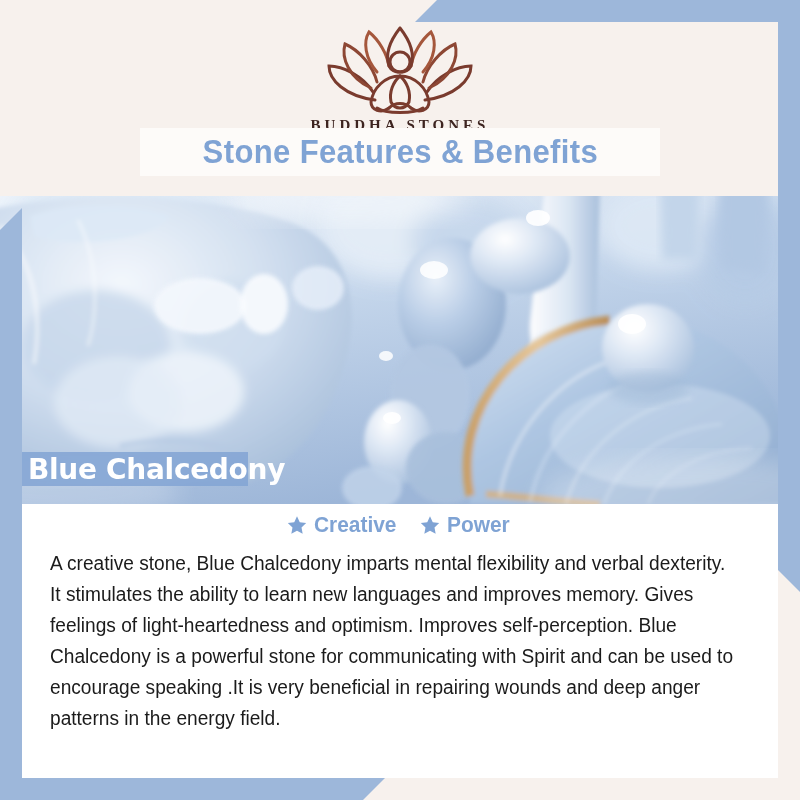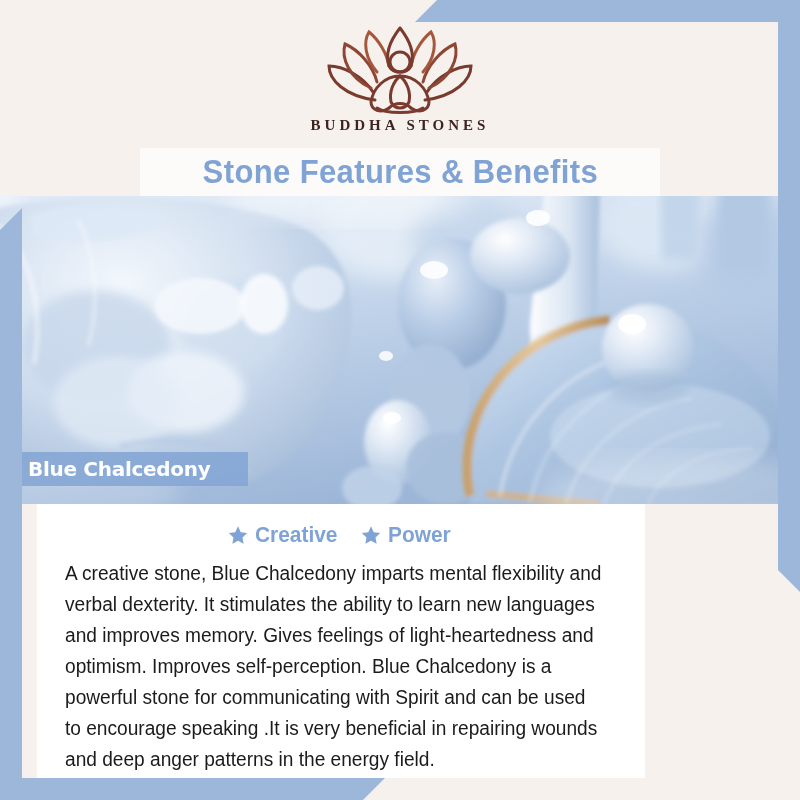--- a/index.html
+++ b/index.html
@@ -40,21 +40,21 @@
   .header{position:absolute;top:0;left:0;width:800px;height:196px;background:#f7f1ed;z-index:2;}
 
   .logo{position:absolute;top:22px;left:0;width:800px;text-align:center;}
   .logo svg{display:block;margin:0 auto;}
   .logo-word{
     font-family:"Liberation Serif", serif;
     font-size:15px;letter-spacing:4px;color:#3d2420;font-weight:700;
   }
 
   .title-plate{
-    position:absolute;left:140px;top:148px;width:520px;height:48px;
+    position:absolute;left:140px;top:128px;width:520px;height:48px;
     background:#fdfbf9;display:flex;align-items:center;justify-content:center;
   }
   .title-text{
     font-family:"Liberation Sans Narrow","Liberation Sans", sans-serif;
     font-weight:bold;font-size:33px;color:#7fa3d4;
     letter-spacing:.4px;transform:scaleX(.94);transform-origin:center;
     white-space:nowrap;
   }
 
   
@@ -63,29 +63,29 @@
     background:#b9cde4;
   }
   .photo svg{display:block;width:800px;height:308px;}
 
   .stone-label{
     position:absolute;left:14px;top:452px;width:234px;height:34px;
     background:rgba(130,164,212,.86);
     display:flex;align-items:center;z-index:5;
   }
   .stone-label span{
-    color:#fff;font-size:20px;font-weight:bold;padding-left:14px;
+    color:#fff;font-size:28px;font-weight:bold;padding-left:14px;
     font-family:"DejaVu Sans", sans-serif;letter-spacing:-.3px;white-space:nowrap;
   }
 
   
   .content-strip{position:absolute;top:504px;left:22px;width:756px;height:10px;background:#f7f1ed;z-index:3;}
   .content{
-    position:absolute;top:504px;left:22px;width:608px;height:274px;
-    background:#ffffff;z-index:3;padding-top:10px;box-sizing:border-box;margin-left:15px;
+    position:absolute;top:504px;left:22px;width:756px;height:274px;
+    background:#ffffff;z-index:3;box-sizing:border-box;
   }
   .features{
     display:flex;align-items:center;justify-content:center;gap:20px;
     padding:8px 0 6px 0;
   }
   .feature{display:flex;align-items:center;gap:7px;}
   .star{display:block;width:20px;height:20px;fill:#7fa3d4;}
   .feature-label{
     font-family:"Liberation Sans Narrow","Liberation Sans", sans-serif;
     font-weight:bold;font-size:22px;color:#7fa3d4;white-space:nowrap;

